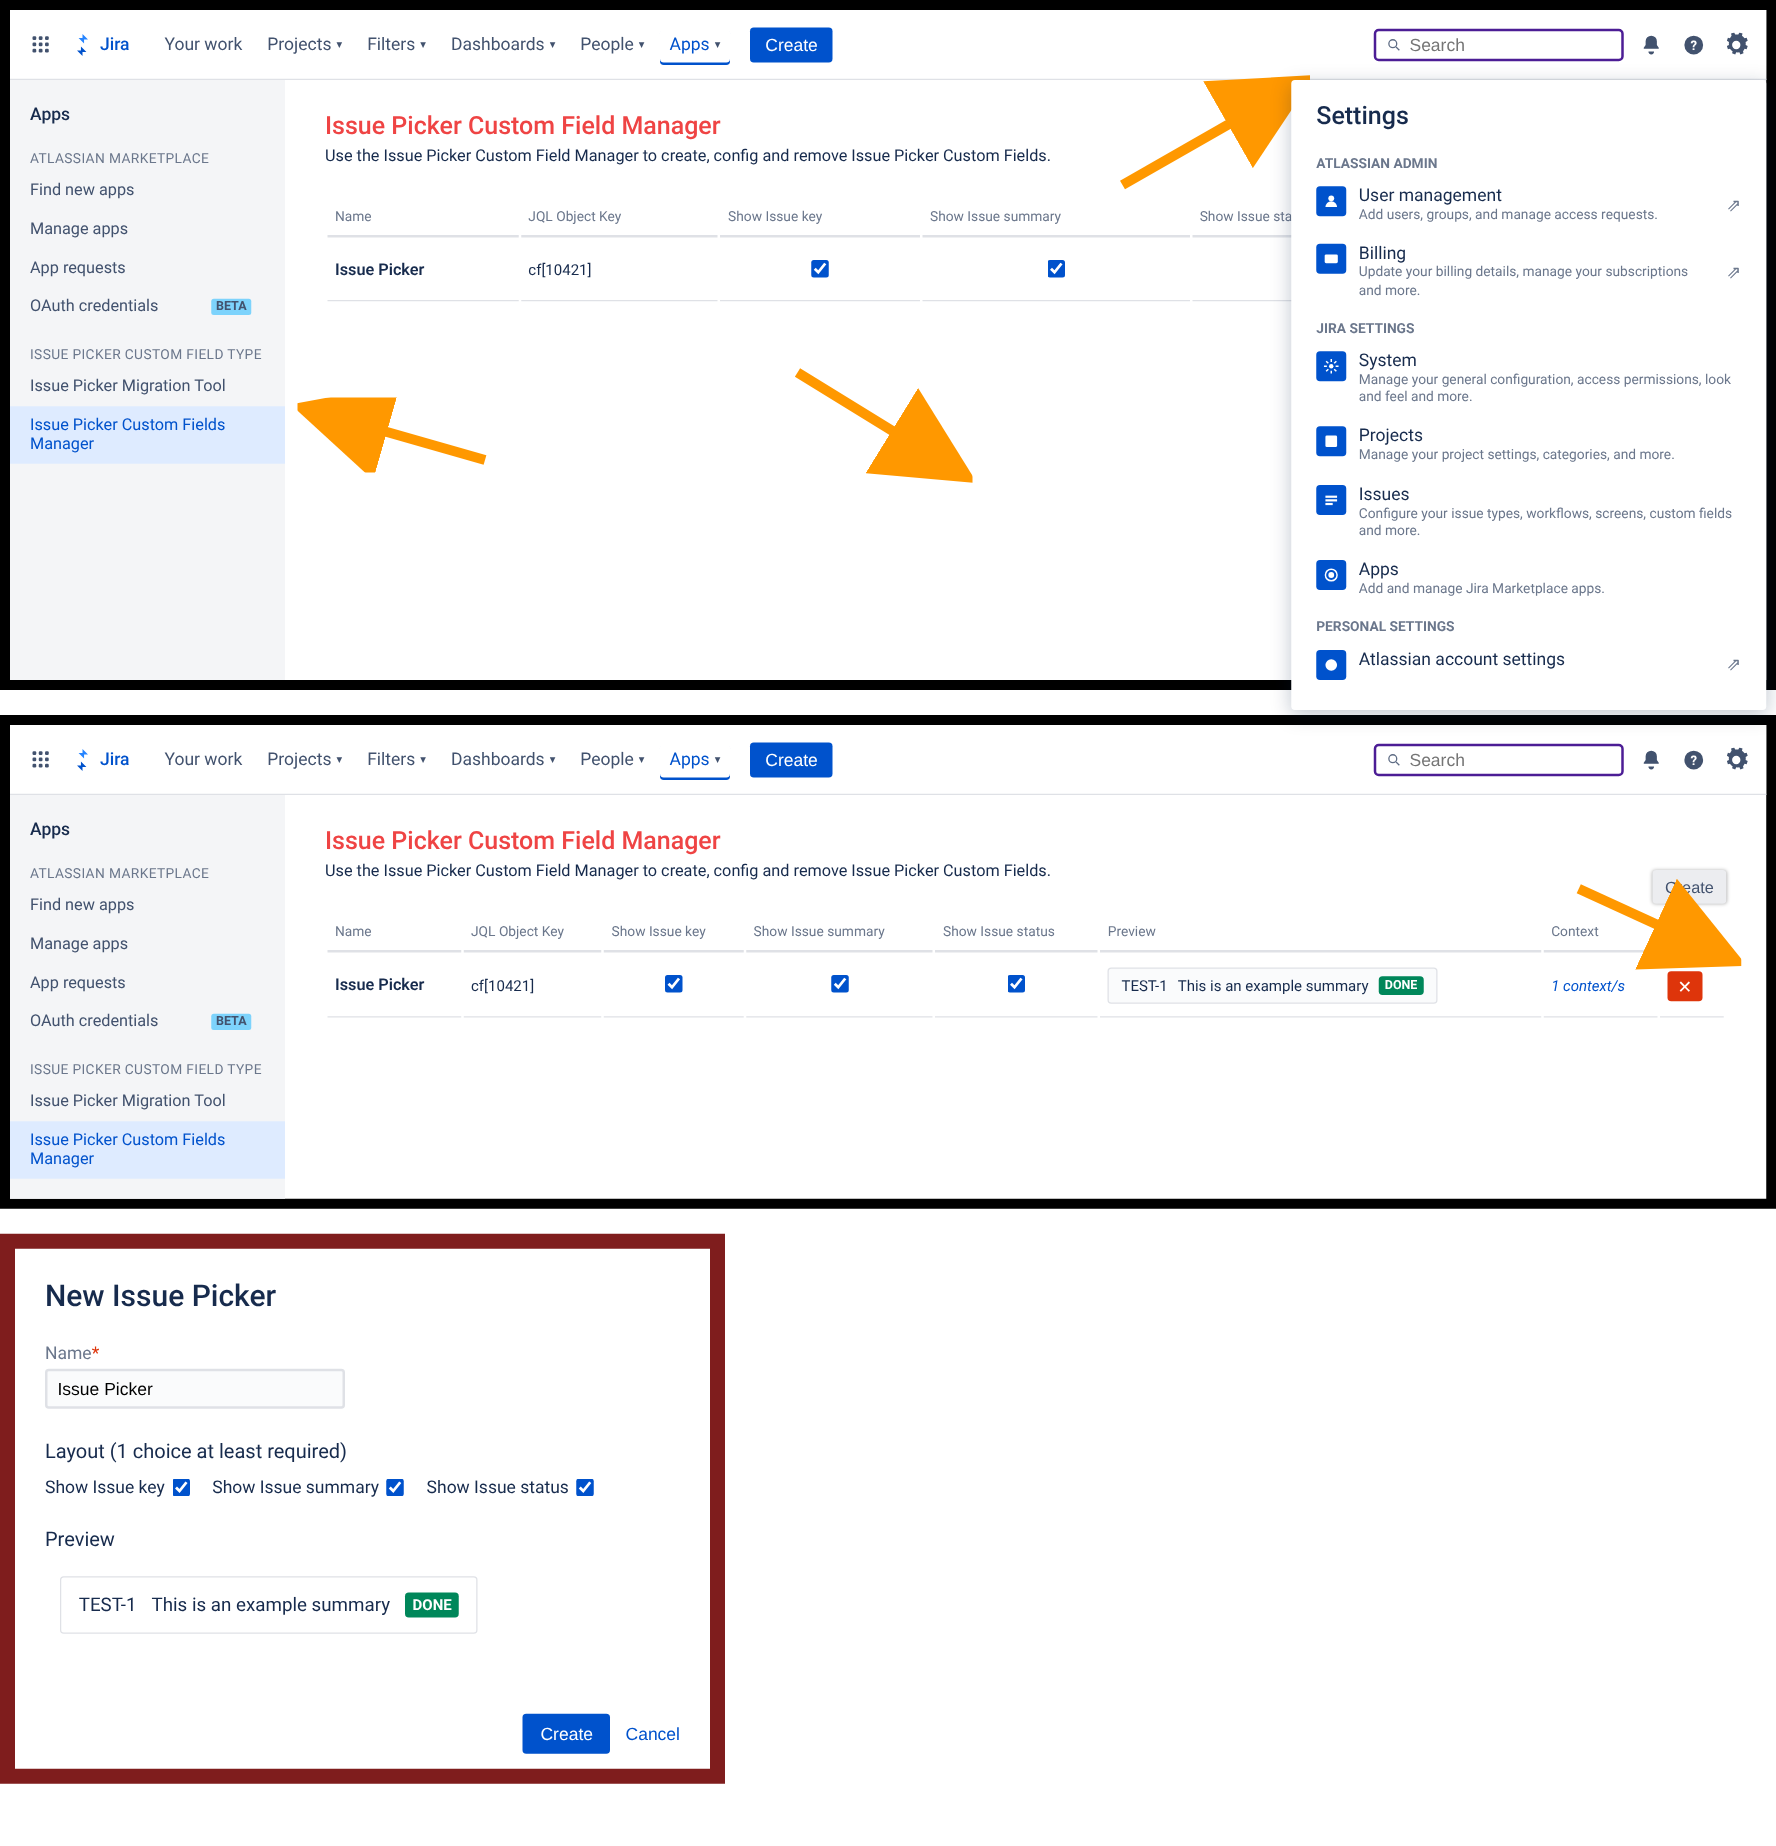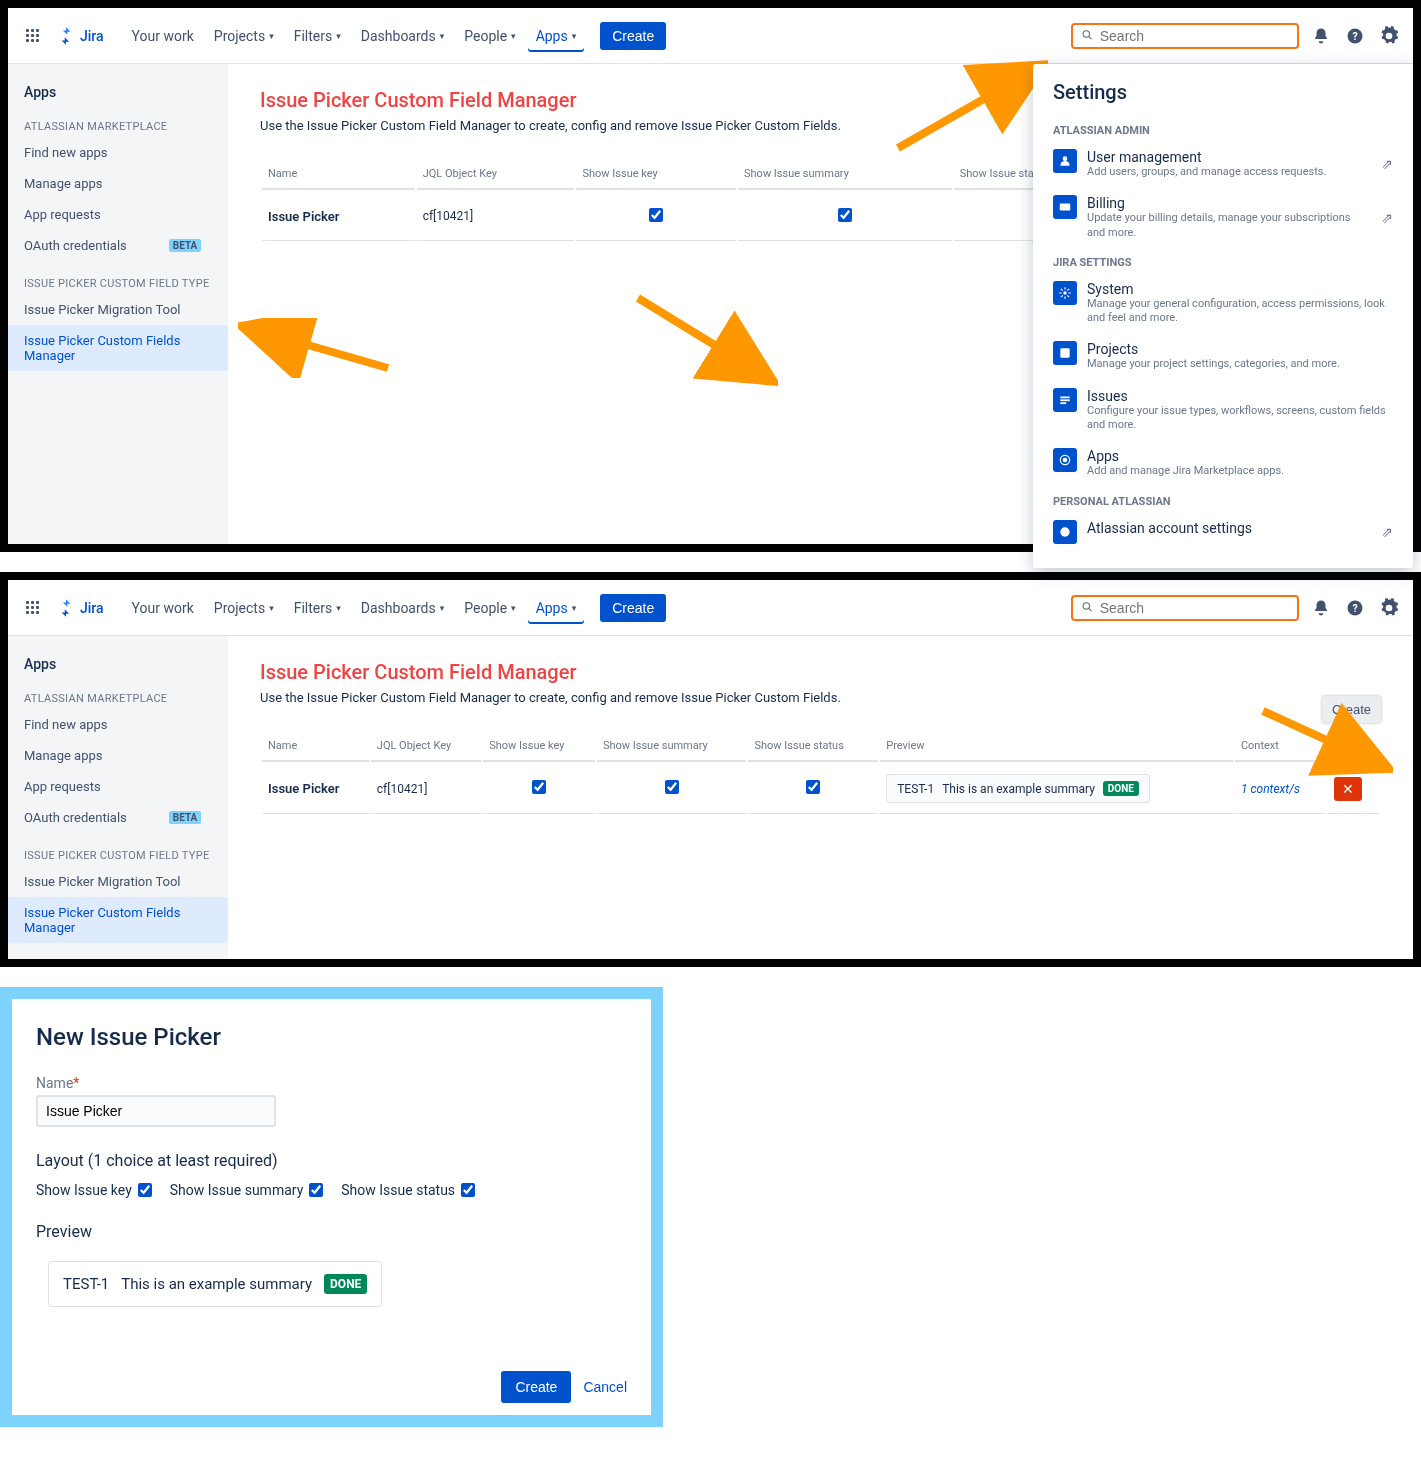--- a/index.html
+++ b/index.html
@@ -15,21 +15,21 @@
 .grid-dots { display: grid; grid-template-columns: repeat(3, 3px); gap: 2px; }
 .grid-dots span { width: 3px; height: 3px; background: #42526e; border-radius: 1px; }
 .jira-logo { display: flex; align-items: center; gap: 4px; margin: 0 8px; color: #0052cc; font-weight: 500; }
 .logo-svg { width: 20px; height: 20px; }
 .nav-items { display: flex; gap: 4px; margin-left: 8px; }
 .nav-item { padding: 6px 8px; color: #42526e; font-size: 14px; cursor: pointer; border-radius: 3px; display: flex; align-items: center; gap: 2px; }
 .nav-item.active { color: #0052cc; box-shadow: 0 2px 0 #0052cc; }
 .chev { font-size: 9px; margin-left: 2px; color: #42526e; }
 .create-btn { background: #0052cc; color: #fff; border: none; padding: 6px 12px; border-radius: 3px; font-size: 14px; margin-left: 12px; cursor: pointer; font-weight: 500; }
 .topnav-right { margin-left: auto; display: flex; align-items: center; gap: 10px; }
-.search-box { display: flex; align-items: flex-start; background: #fff; border: 2px solid #f97316; border-radius: 4px; padding: 3px 8px; width: 228px; }
+.search-box { display: flex; align-items: center; background: #fff; border: 2px solid #4c1d95; border-radius: 4px; padding: 3px 8px; width: 200px; }
 .search-box svg { width: 14px; height: 14px; margin-right: 6px; }
 .search-box input { border: none; outline: none; font-size: 14px; width: 100%; }
 .nav-icon { width: 24px; height: 24px; display: flex; align-items: center; justify-content: center; cursor: pointer; color: #42526e; }
 
 
 .body { display: flex; min-height: 480px; }
 .sidebar { width: 220px; background: #f4f5f7; padding: 16px 0; }
 .sidebar-title { font-size: 14px; font-weight: 500; padding: 4px 16px; color: #172b4d; }
 .sidebar-group { font-size: 11px; font-weight: 400; color: #6b778c; text-transform: uppercase; padding: 16px 16px 4px; letter-spacing: 0.3px;}
 .sidebar-item { font-size: 13px; color: #42526e; padding: 8px 16px; cursor: pointer; display: flex; align-items: center; justify-content: flex-start; }
@@ -59,21 +59,21 @@
 .sp-icon { width: 24px; height: 24px; background: #0052cc; border-radius: 3px; flex-shrink: 0; display: flex; align-items: center; justify-content: center; color: #fff; }
 .sp-body { flex: 1; }
 .sp-title { font-size: 14px; color: #172b4d; }
 .sp-desc { font-size: 11px; color: #6b778c; line-height: 1.3; }
 .sp-ext { color: #6b778c; align-self: center; }
 
 
 .arrow { position: absolute; pointer-events: none; }
 
 
-.dialog-frame { background: #7dd3fc; padding: 12px; width: 663px; margin-bottom: 20px; }
+.dialog-frame { background: #7f1d1d; padding: 12px; width: 580px; margin-bottom: 20px; }
 .dialog { background: #fff; padding: 24px 24px 12px; }
 .dialog h2 { font-size: 24px; font-weight: 500; color: #172b4d; margin-bottom: 24px; }
 .field-label { font-size: 14px; color: #6b778c; margin-bottom: 4px; display: block; }
 .req { color: #de350b; }
 .text-input { border: 2px solid #dfe1e6; border-radius: 3px; padding: 6px 8px; font-size: 14px; width: 240px; background: #fafbfc; }
 .section-head { font-size: 16px; margin: 24px 0 12px; color: #172b4d; }
 .chk-row { display: flex; gap: 18px; align-items: center; margin-bottom: 8px; }
 .chk-row label { font-size: 14px; color: #172b4d; display: flex; align-items: center; gap: 6px; }
 .preview-large { border: 1px solid #dfe1e6; border-radius: 3px; padding: 12px 14px; display: inline-flex; align-items: center; gap: 12px; font-size: 15px; margin: 8px 0 40px 12px; }
 .preview-large .lozenge { font-size: 12px; padding: 3px 6px; }
@@ -294,21 +294,21 @@
               <svg width="14" height="14" viewBox="0 0 24 24">
                 <circle cx="12" cy="12" r="4" fill="#fff"></circle>
                 <circle cx="12" cy="12" r="8" fill="none" stroke="#fff" stroke-width="2"></circle>
               </svg>
             </div>
       <div class="sp-body">
               <div class="sp-title">Apps</div>
               <div class="sp-desc">Add and manage Jira Marketplace apps.</div>
             </div>
     </div>
-    <div class="sp-group">PERSONAL ATLASSIAN</div>
+    <div class="sp-group">PERSONAL SETTINGS</div>
     <div class="sp-item">
       <div class="sp-icon">
               <svg width="14" height="14" viewBox="0 0 24 24">
                 <circle cx="12" cy="12" r="8" fill="#fff"></circle>
               </svg>
             </div>
       <div class="sp-body">
               <div class="sp-title">Atlassian account settings</div>
             </div>
       <div class="sp-ext">⇗</div>

